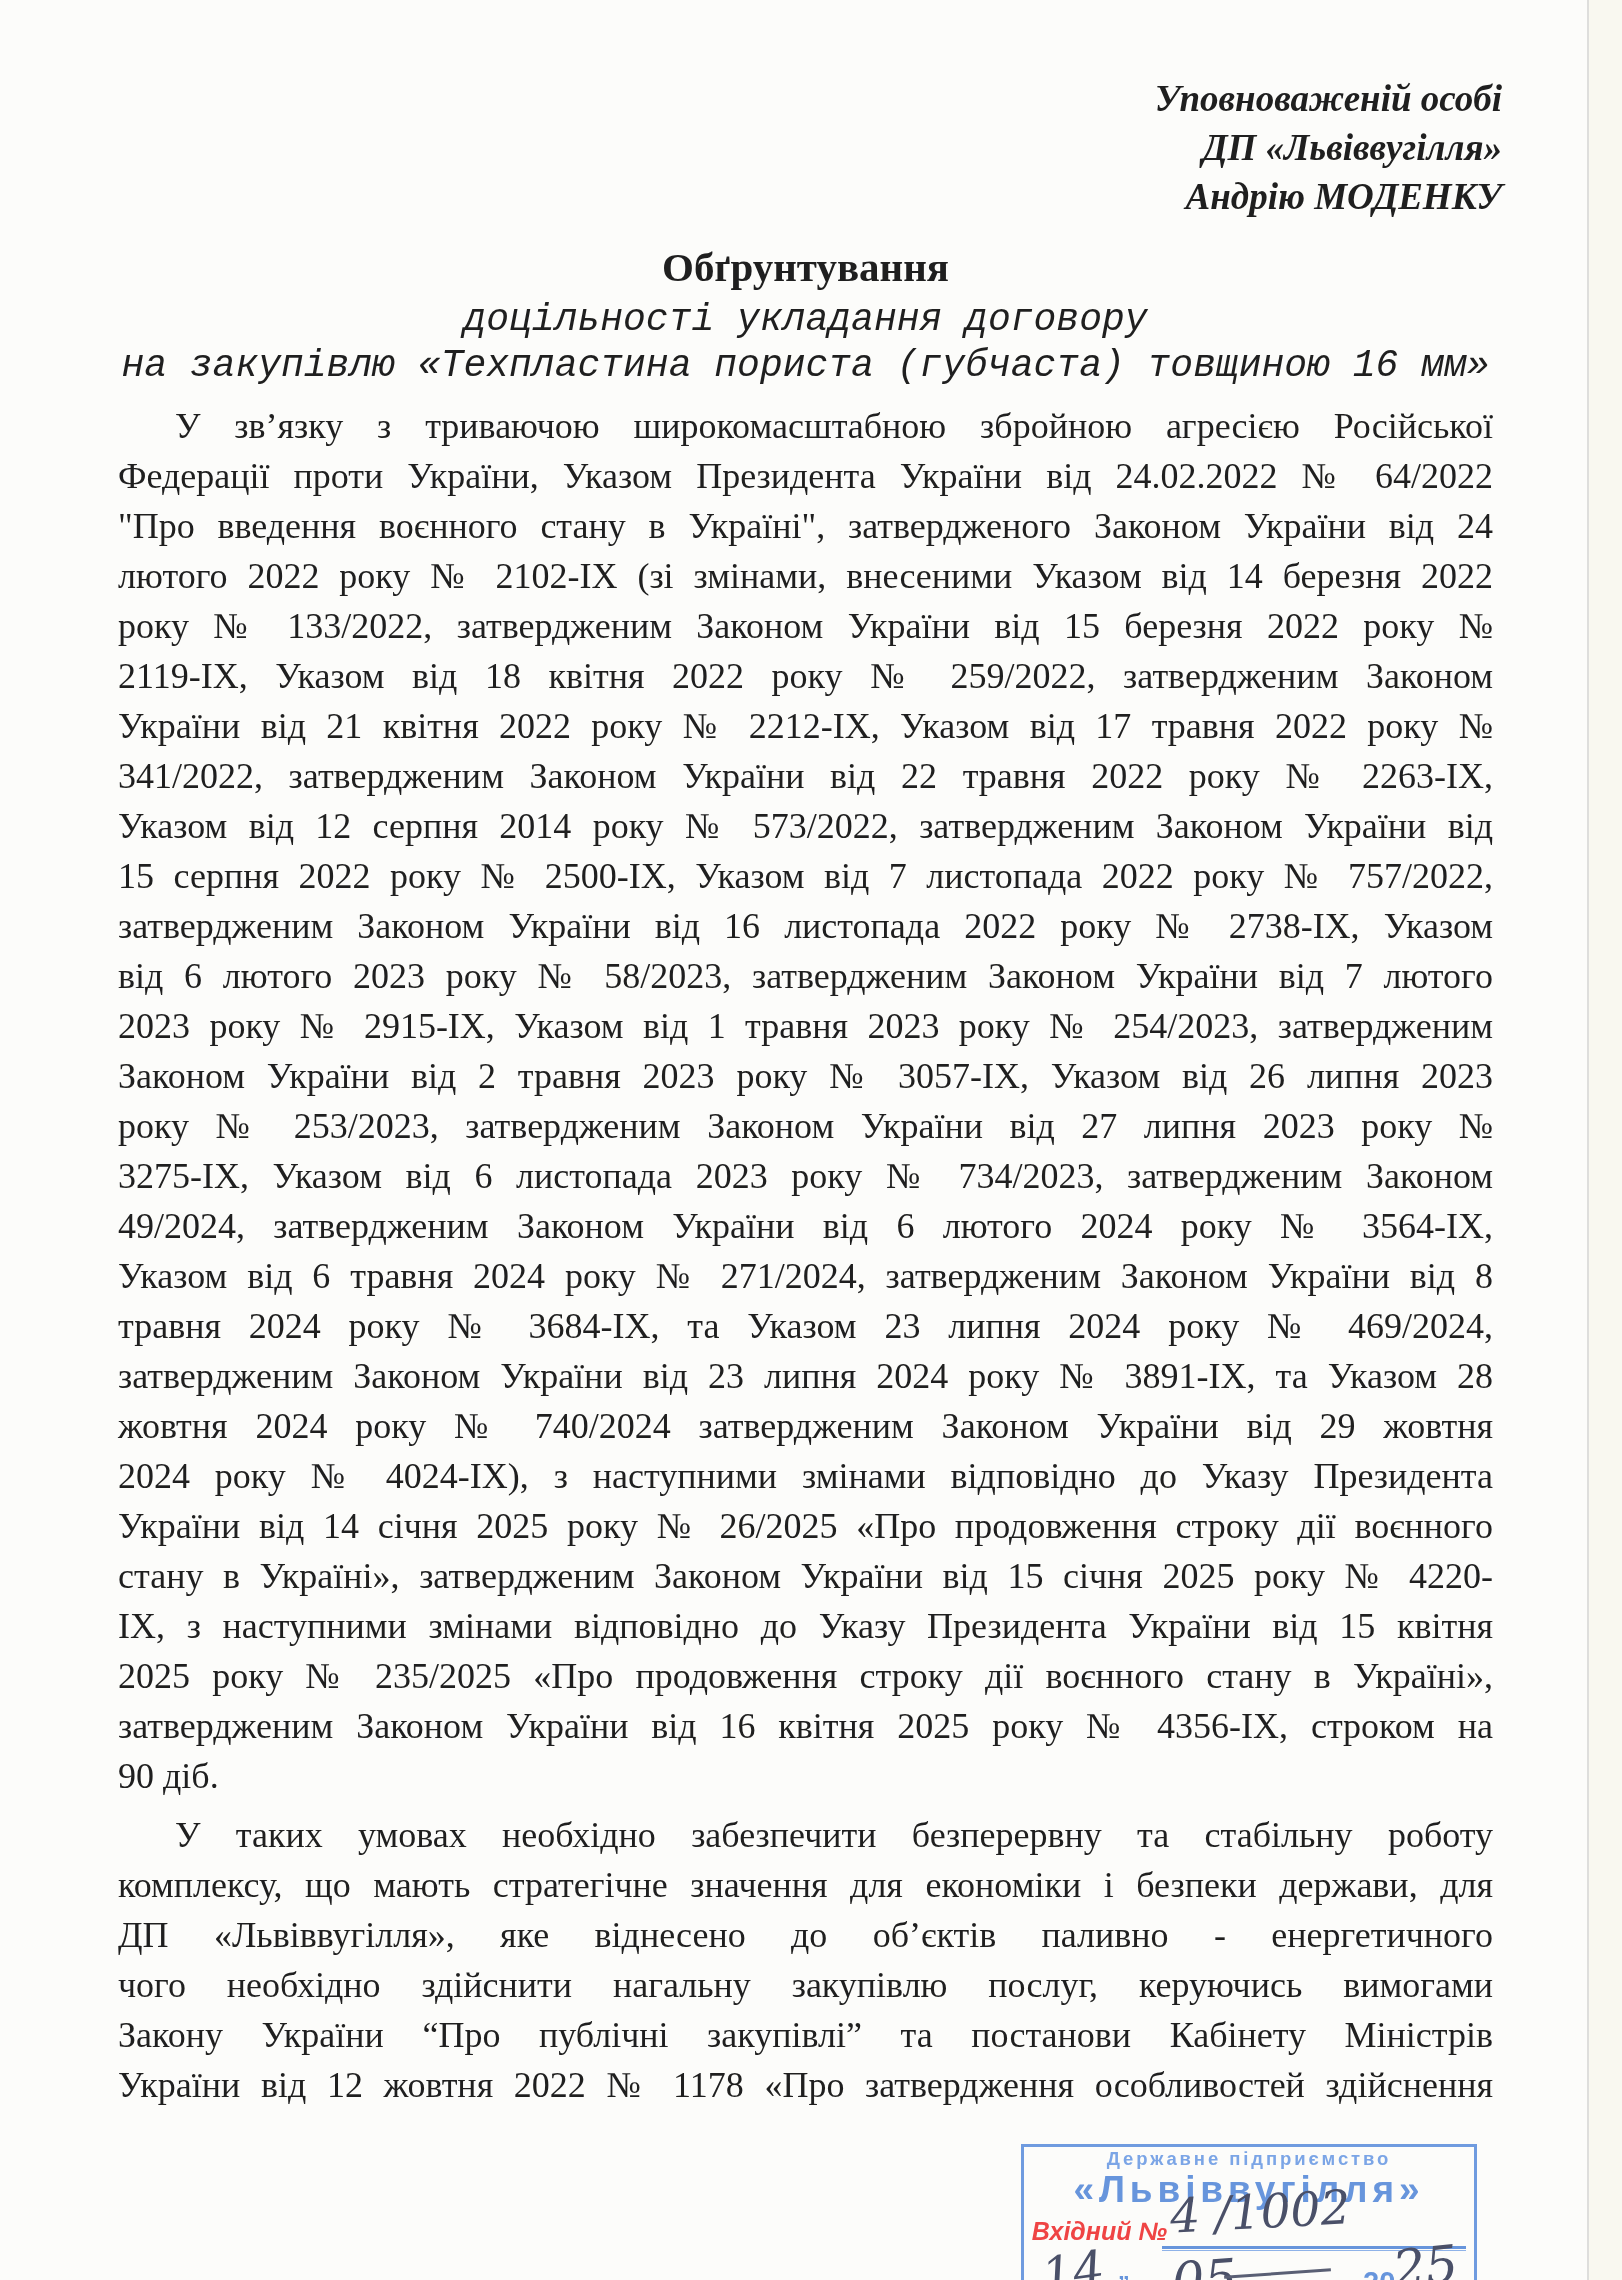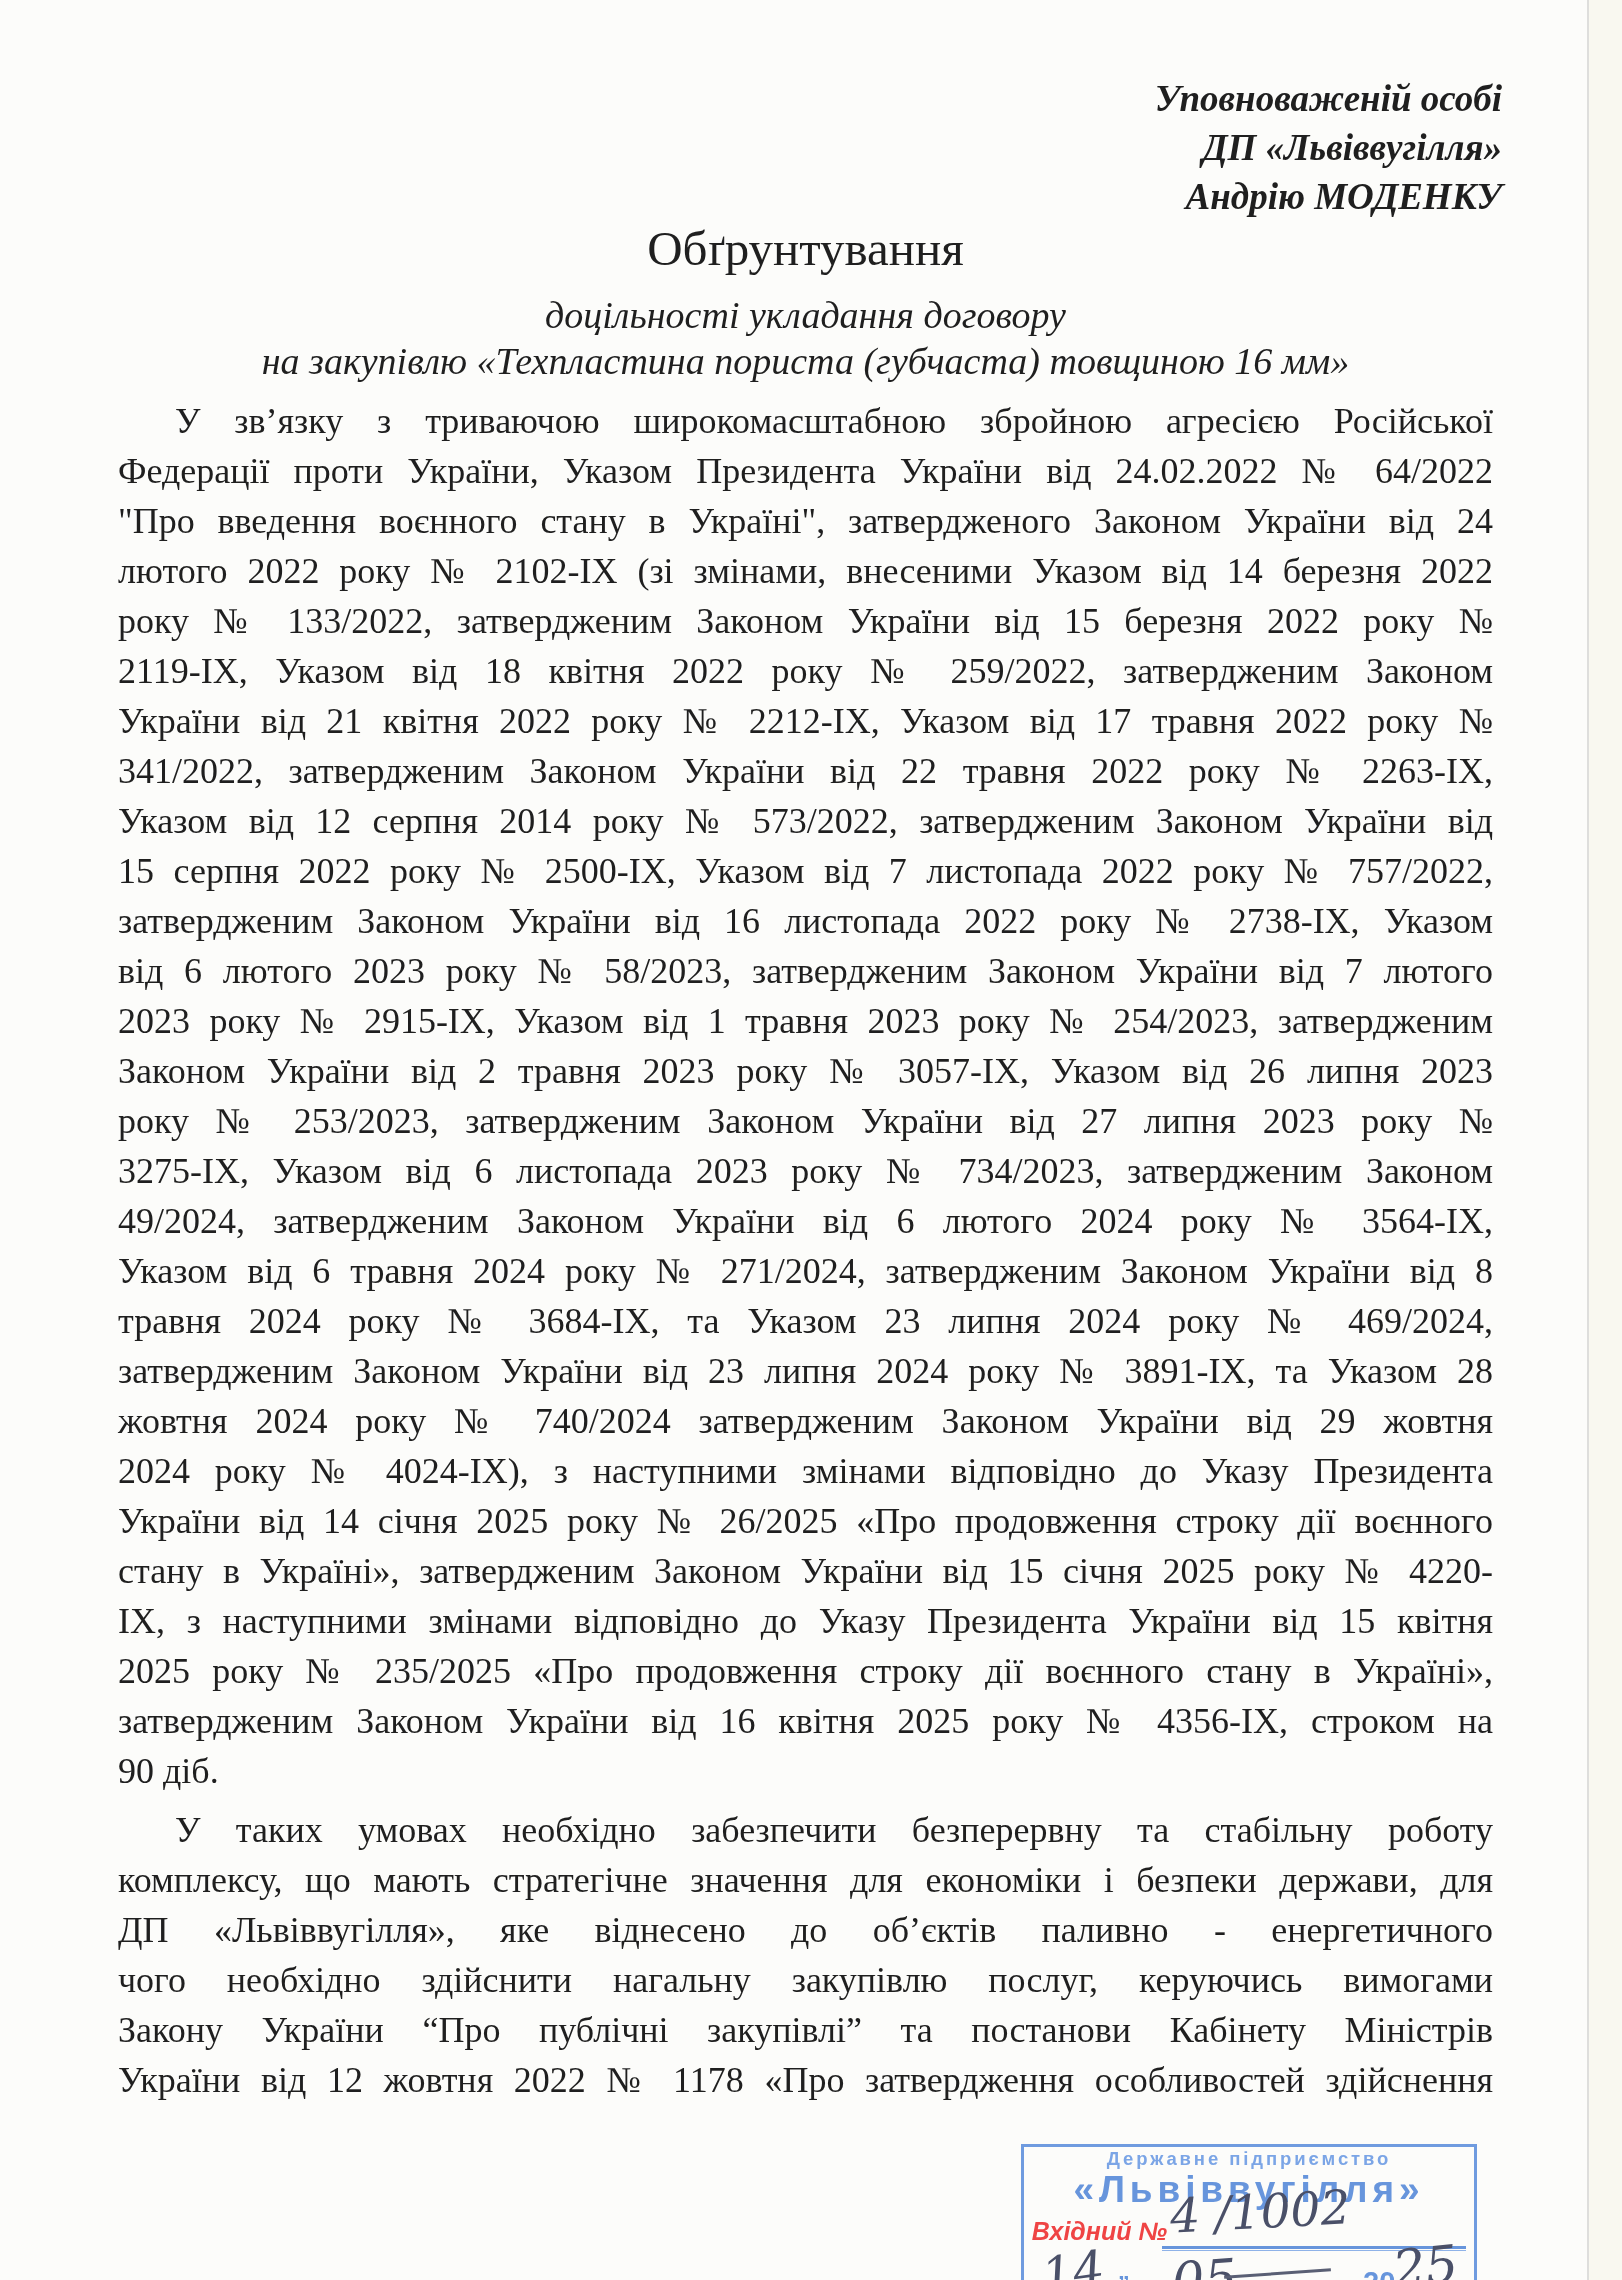--- a/index.html
+++ b/index.html
@@ -23,25 +23,25 @@
   .content{
     position:absolute;top:0;left:0;right:0;
     padding:74px 121px 0 109px;
   }
   .addressee{
     text-align:right;
     font-size:37px;line-height:49px;
     font-weight:bold;font-style:italic;
   }
   .title{
-    margin-top:2px;
+    margin-top:21px;
     text-align:center;
-    font-size:49px;line-height:51px;font-weight:normal;
-  }
-  .subtitles{margin-top:18px;}
+    font-size:41px;line-height:51px;font-weight:bold;
+  }
+  .subtitles{margin-top:4px;font-family:Liberation Mono, monospace;}
   .subtitle{
     text-align:center;font-style:italic;
     font-size:38px;line-height:46px;
   }
   .body-text{margin-top:11.7px;}
   .para{margin:9px;}
   .para + .para{margin-top:7.8px;}
   .ln{
     font-size:36px;line-height:50px;
     text-align:justify;text-align-last:justify;

